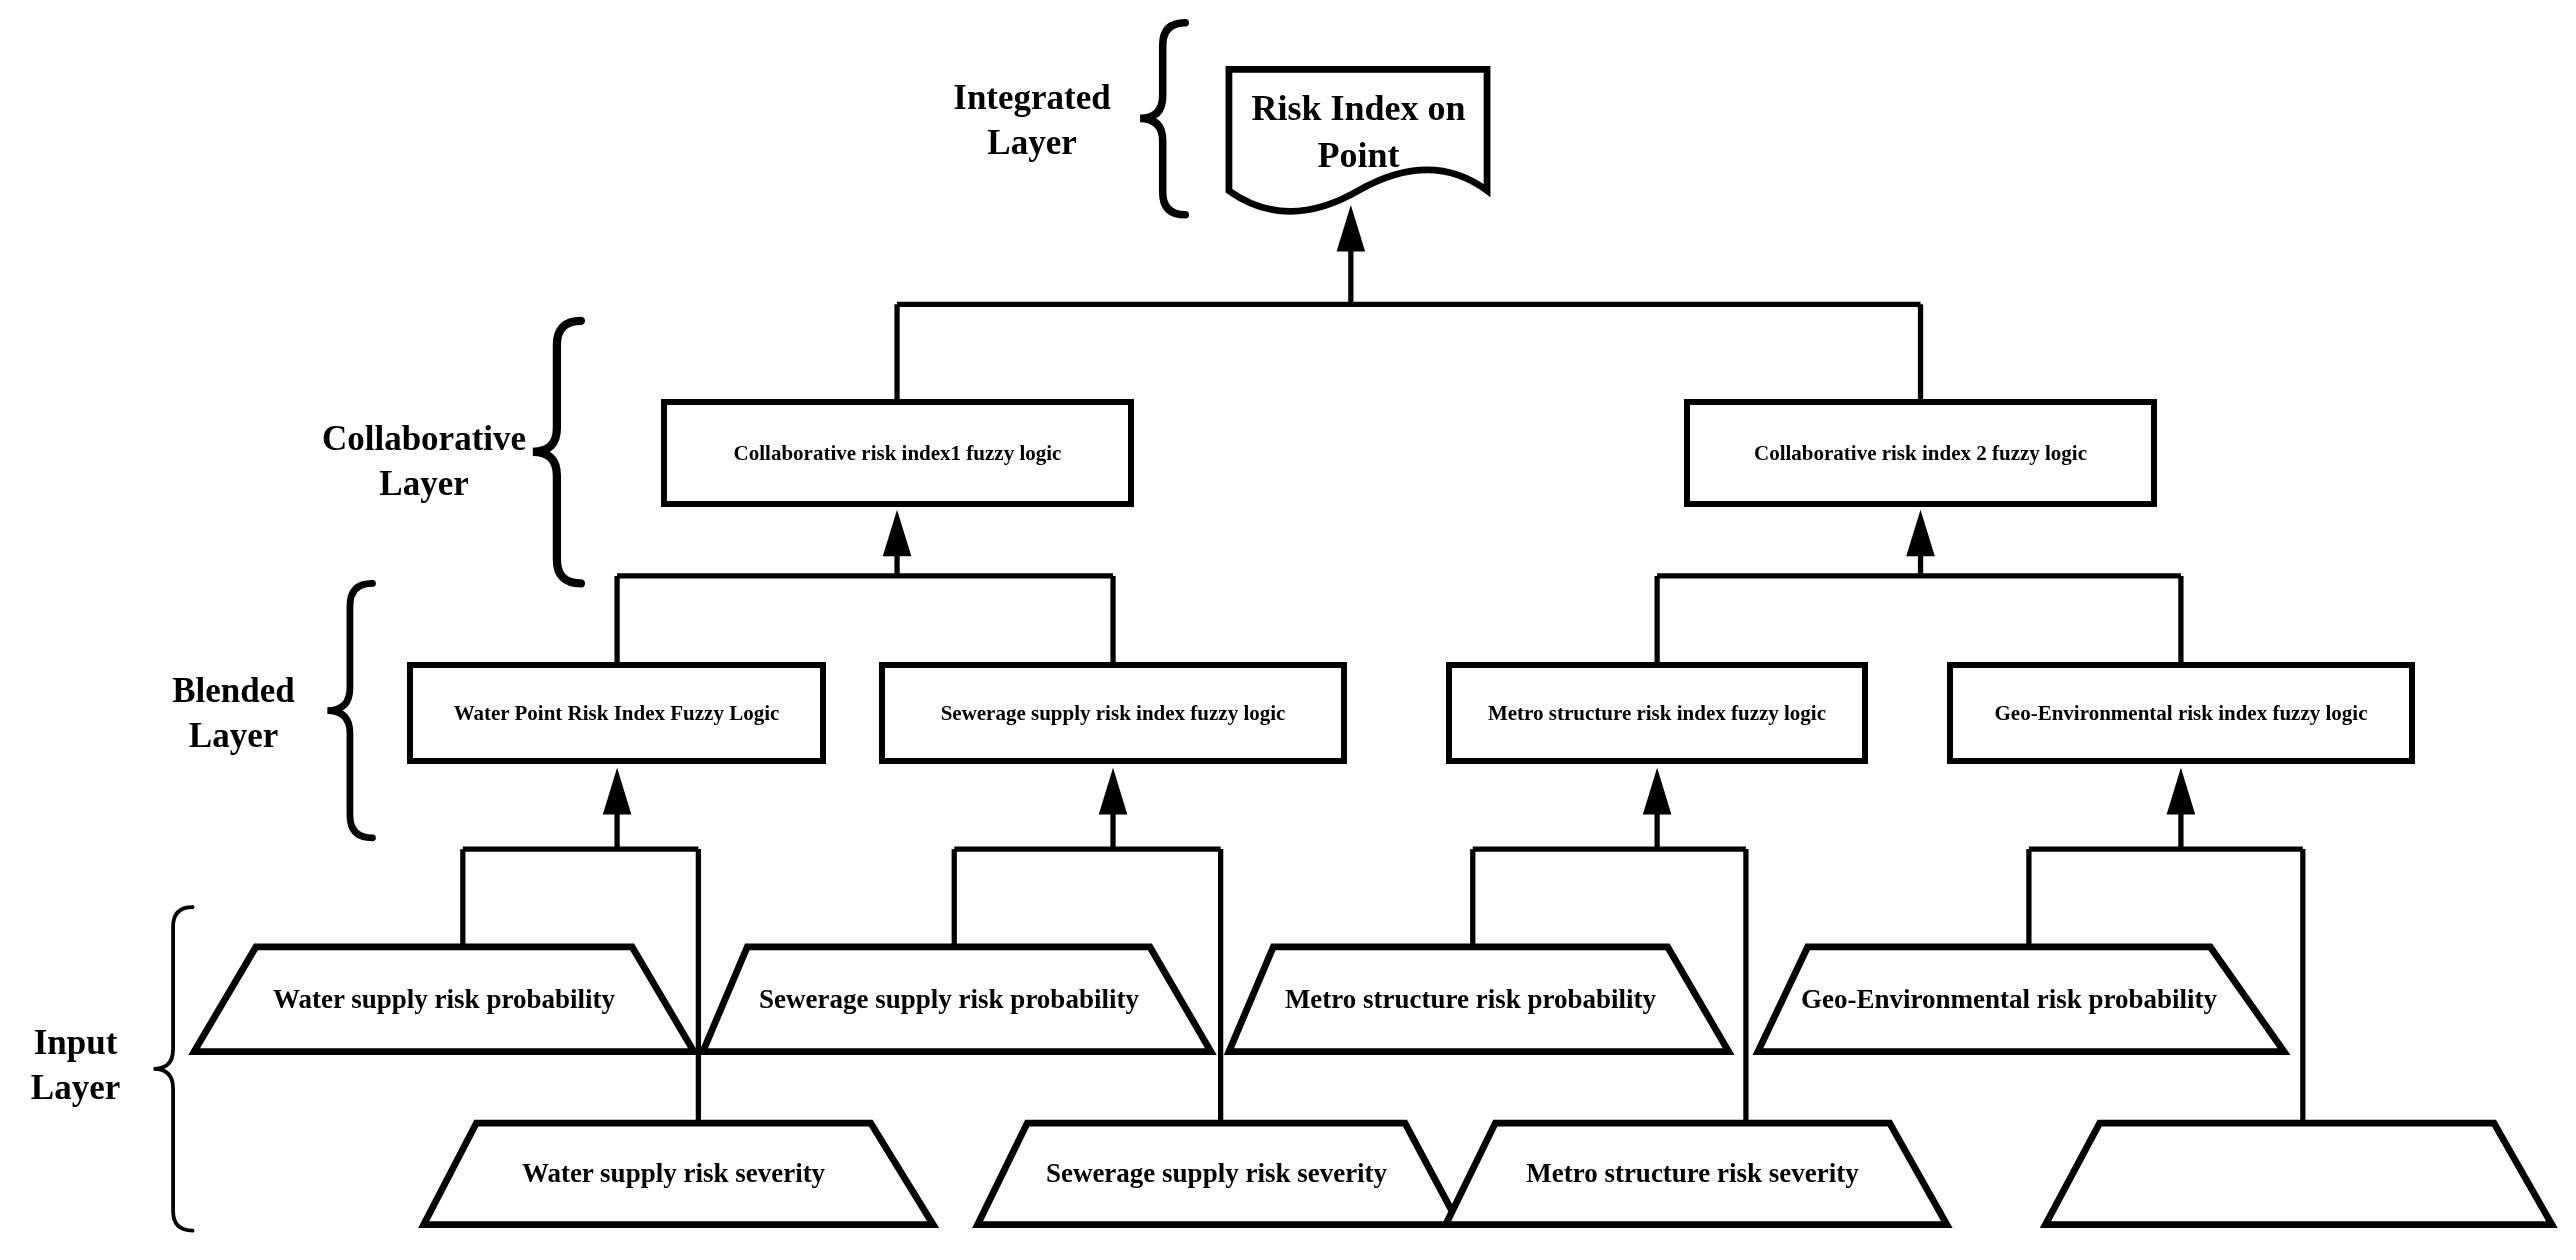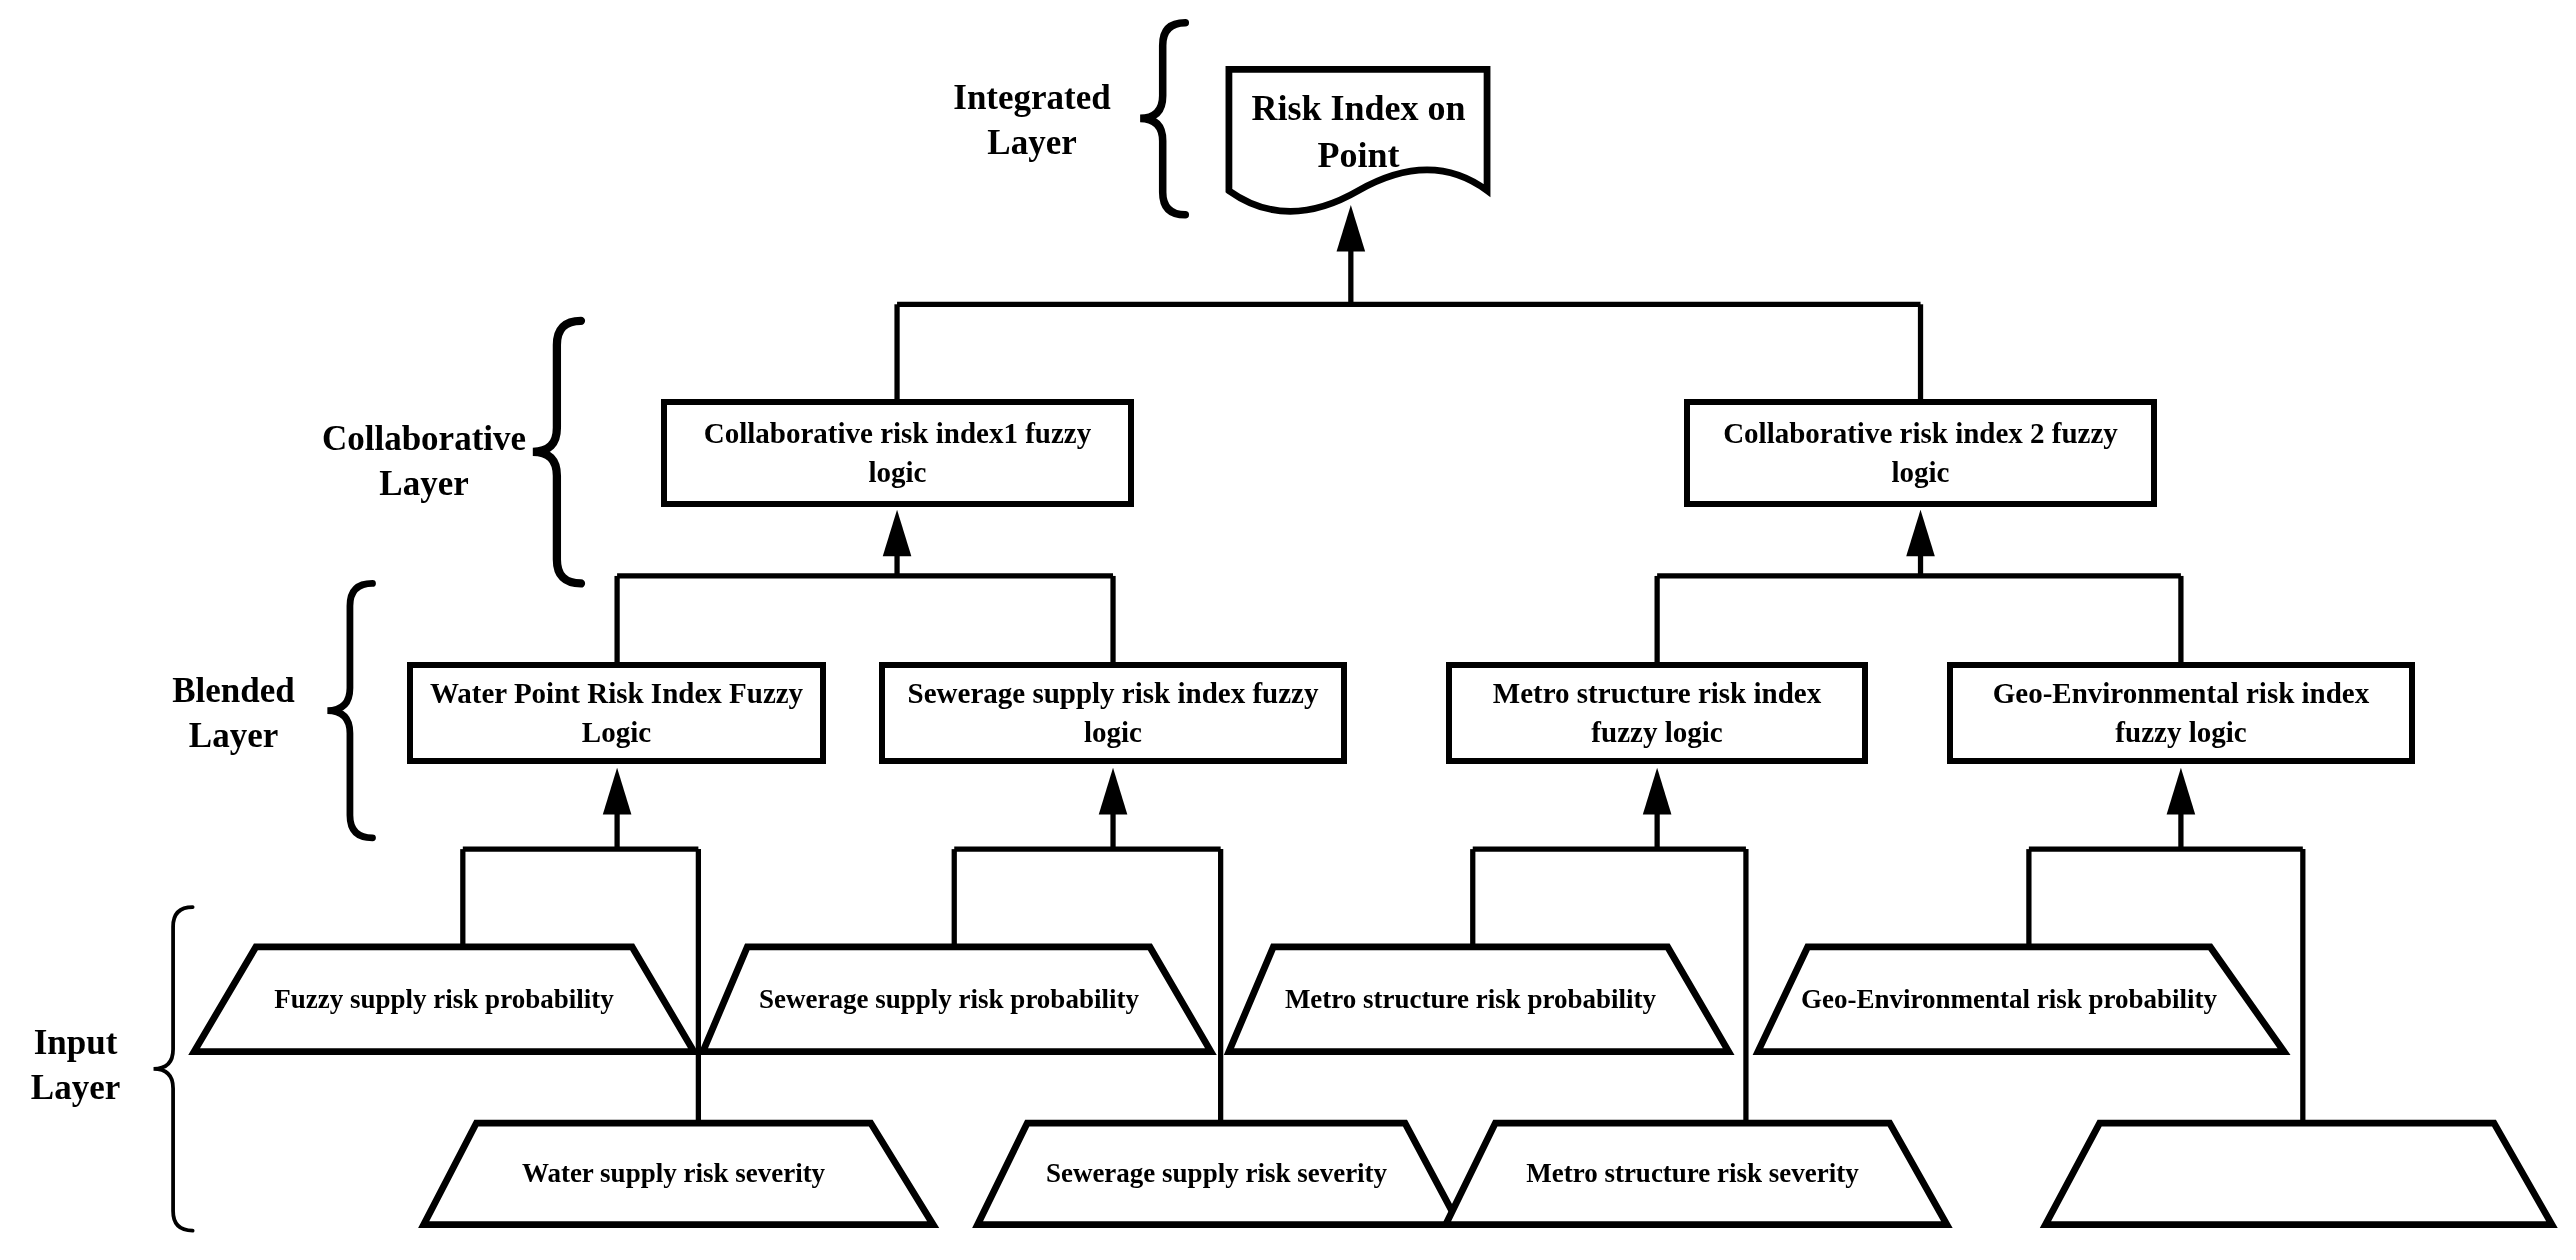--- a/index.html
+++ b/index.html
@@ -10,21 +10,21 @@
     font-family: "Liberation Serif", "DejaVu Serif", serif;
     color: #000;
   }
   svg.wires { position: absolute; left: 0; top: 0; }
   .node-box {
     position: absolute;
     border: 6.8px solid #000;
     background: #fff;
     display: flex; align-items: center; justify-content: center;
     text-align: center;
-    font-weight: 700; font-size: 29px; line-height: 1.35;
+    font-weight: 700; font-size: 21px; line-height: 1.35;
     padding: 0 7.5px; box-sizing: border-box;
   }
   .shape-text {
     position: absolute;
     display: flex; align-items: center; justify-content: center;
     text-align: center;
     font-weight: 700; font-size: 36px; line-height: 1.3;
     box-sizing: border-box;
   }
   .trap-text { font-size: 27px; white-space: nowrap; }
@@ -131,21 +131,21 @@
   <div class="shape-text" style="left:1238px; top:75px; width:241px; height:113px;">Risk Index on Point</div>
 
   <div class="node-box" style="left:661px; top:399px; width:473px; height:108px;">Collaborative risk index1 fuzzy logic</div>
   <div class="node-box" style="left:1684px; top:399px; width:473px; height:108px;">Collaborative risk index 2 fuzzy logic</div>
 
   <div class="node-box" style="left:407px; top:662px; width:419px; height:102px;">Water Point Risk Index Fuzzy Logic</div>
   <div class="node-box" style="left:879px; top:662px; width:468px; height:102px;">Sewerage supply risk index fuzzy logic</div>
   <div class="node-box" style="left:1446px; top:662px; width:422px; height:102px;">Metro structure risk index fuzzy logic</div>
   <div class="node-box" style="left:1947px; top:662px; width:468px; height:102px;">Geo-Environmental risk index fuzzy logic</div>
 
-  <div class="shape-text trap-text" style="left:226px; top:947px; width:436px; height:105px;">Fuzzy supply risk probability</div>
+  <div class="shape-text trap-text" style="left:226px; top:947px; width:436px; height:105px;">Water supply risk probability</div>
   <div class="shape-text trap-text" style="left:725px; top:947px; width:448px; height:105px;">Sewerage supply risk probability</div>
   <div class="shape-text trap-text" style="left:1251px; top:947px; width:439px; height:105px;">Metro structure risk probability</div>
   <div class="shape-text trap-text" style="left:1785px; top:947px; width:448px; height:105px;">Geo-Environmental risk probability</div>
 
   <div class="shape-text trap-text" style="left:454px; top:1123px; width:439px; height:102px;">Water supply risk  severity</div>
   <div class="shape-text trap-text" style="left:1005px; top:1123px; width:423px; height:102px;">Sewerage supply risk severity</div>
   <div class="shape-text trap-text" style="left:1473px; top:1123px; width:439px; height:102px;">Metro structure risk  severity</div>
 
 </div>
 

